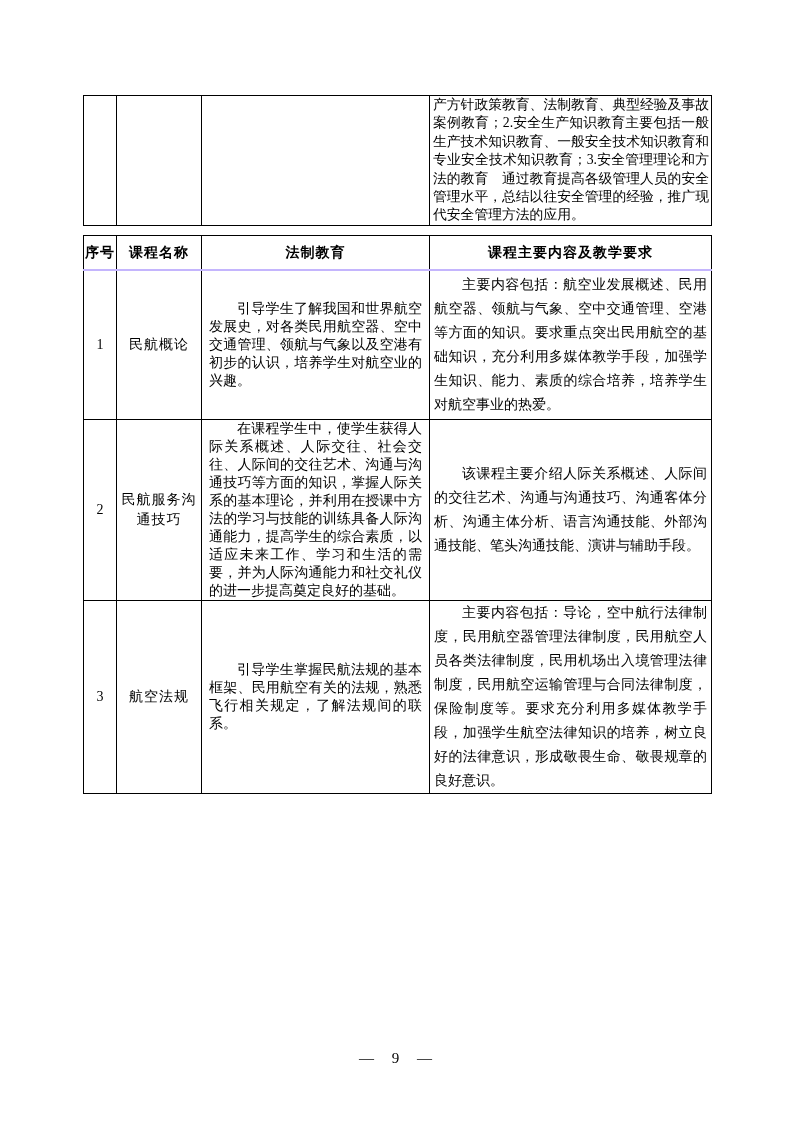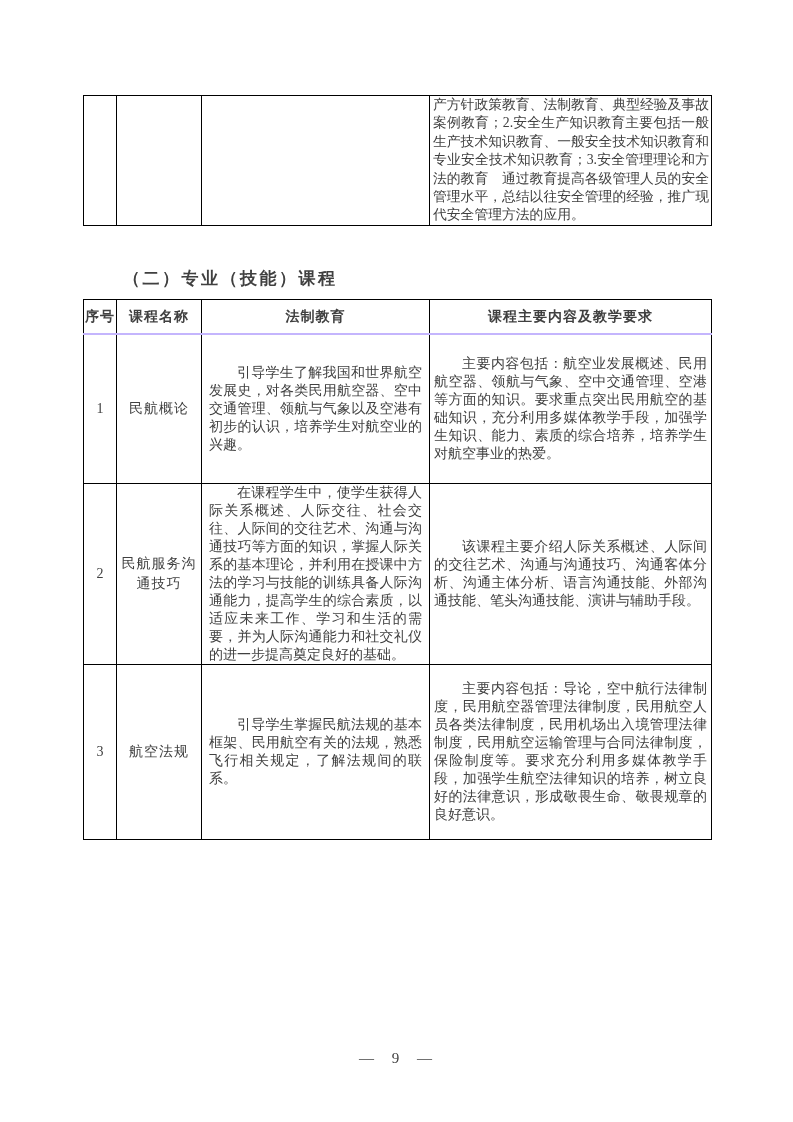--- a/index.html
+++ b/index.html
@@ -2,21 +2,21 @@
 <html><head>
 <meta charset="utf-8">
 <style>
   html, body { margin: 0; padding: 0; background: #ffffff; }
   .page {
     position: relative;
     width: 793px;
     height: 1122px;
     margin: 0 auto;
     background: #ffffff;
-    color: #404040;
+    color: #000000;
     font-family: "Liberation Serif", "DejaVu Serif", serif;
     box-sizing: border-box;
     padding: 95px 82px 0 83px;
     overflow: hidden;
   }
   table {
     border-collapse: collapse;
     table-layout: fixed;
     width: 628px;
   }
@@ -71,21 +71,21 @@
   .course-table td { vertical-align: middle; font-size: 14px; }
   .cell-no, .cell-name { text-align: center; }
   .cell-name { padding: 0 0; line-height: 20px; letter-spacing: 1px; }
   .cell-goal {
     line-height: 18px;
     text-align: justify;
     text-indent: 28px;
     padding: 0 7px;
   }
   .cell-content {
-    line-height: 18px;
+    line-height: 24px;
     text-align: justify;
     text-indent: 28px;
     padding: 0 4px;
   }
   .row-1 td { height: 149px; }
   .row-2 td { height: 181px; }
   .row-3 td { height: 175px; }
   
   .footer {
     position: absolute;
@@ -112,21 +112,20 @@
     <tbody>
       <tr>
         <td class="cell-no"></td>
         <td class="cell-name"></td>
         <td class="cell-goal"></td>
         <td class="frag-content">产方针政策教育、法制教育、典型经验及事故案例教育；2.安全生产知识教育主要包括一般生产技术知识教育、一般安全技术知识教育和专业安全技术知识教育；3.安全管理理论和方法的教育　通过教育提高各级管理人员的安全管理水平，总结以往安全管理的经验，推广现代安全管理方法的应用。</td>
       </tr>
     </tbody>
   </table>
 
-  <div class="heading">（二）专业（技能）课程</div>
 
 
 
   <table class="course-table">
     <colgroup>
       <col style="width:33px">
         <col style="width:85px">
         <col style="width:228px">
         <col style="width:282px">
     </colgroup>

